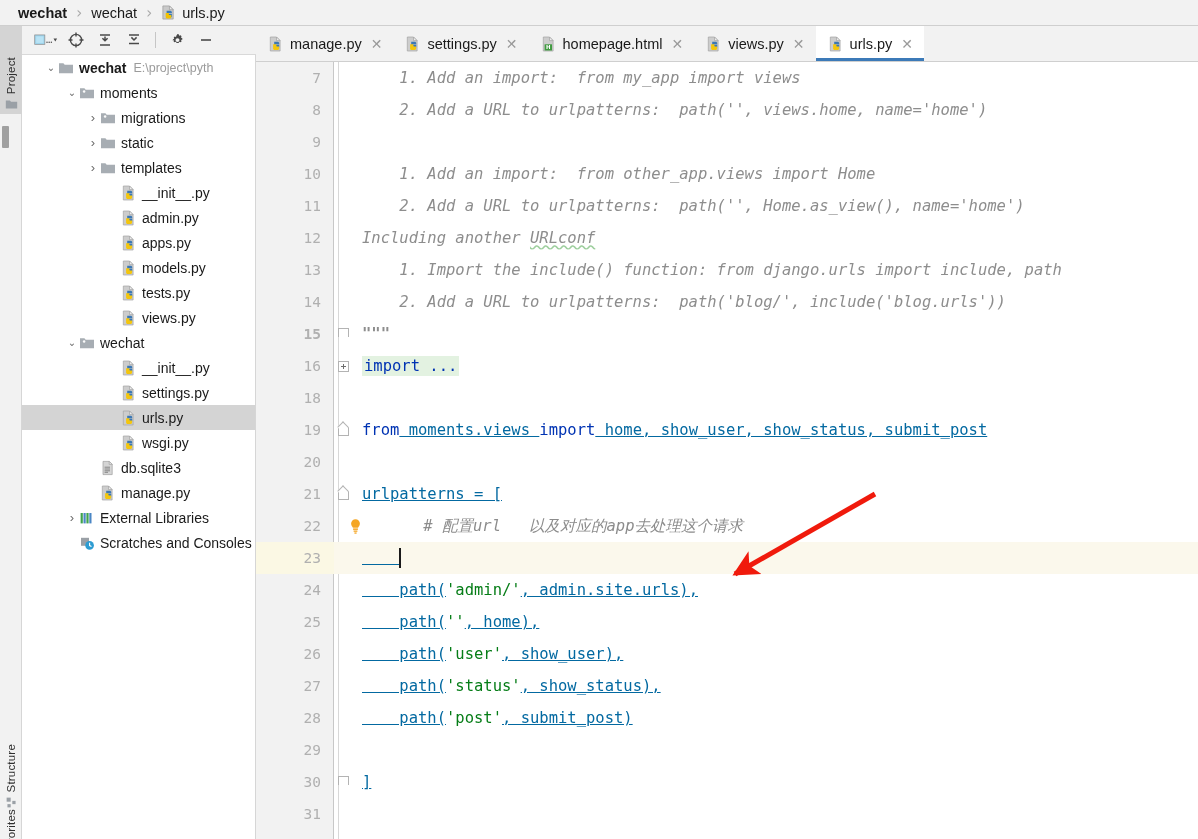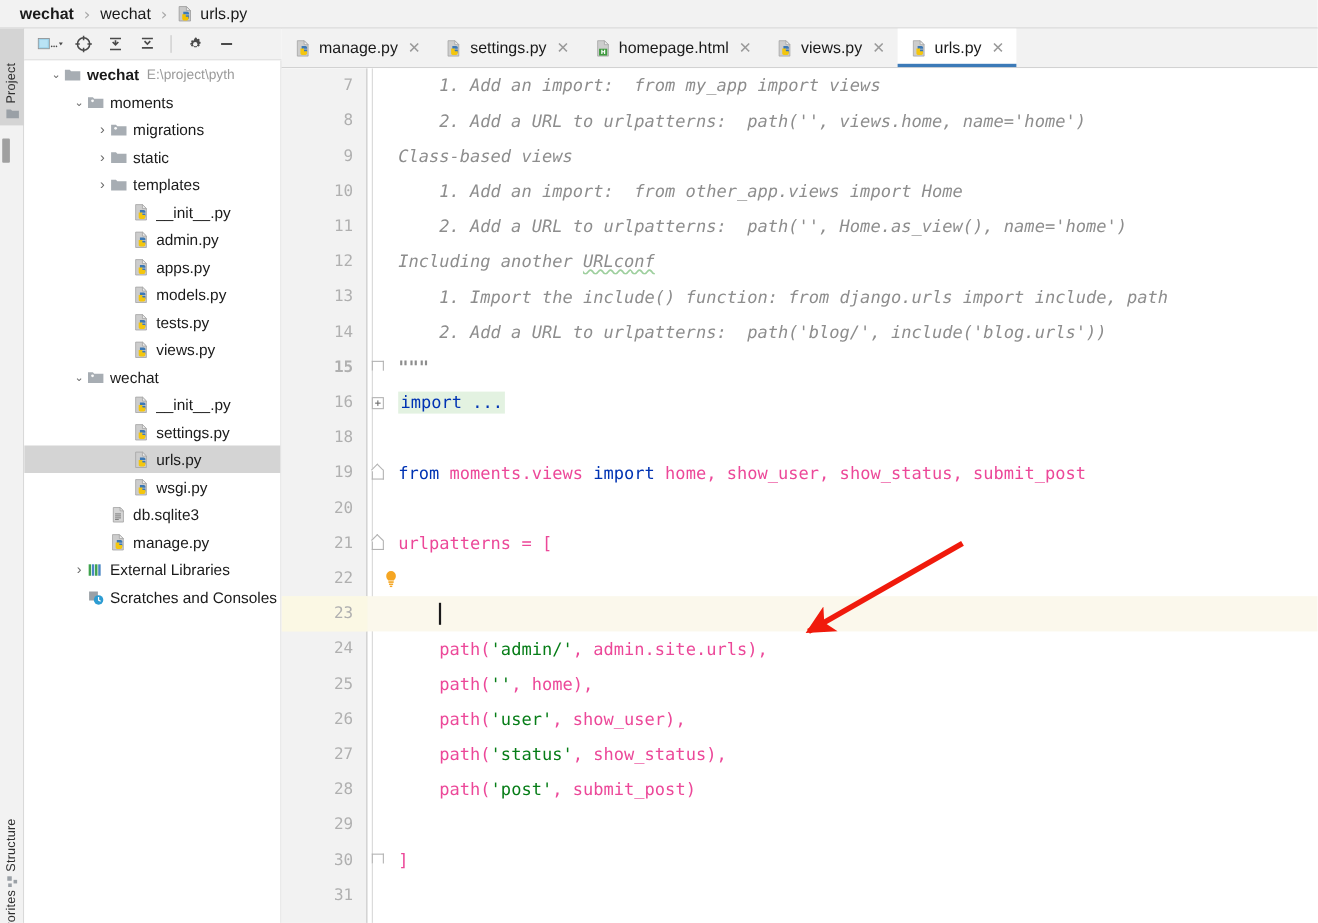--- a/index.html
+++ b/index.html
@@ -152,21 +152,21 @@
     flex: 1; height: 32px; display: flex; align-items: center;
     padding-left: 9px;
     font-family: "DejaVu Sans Mono", monospace;
     font-size: 15.5px; color: #0b0b0b;
     white-space: pre;
   }
   .doc { color: #8d8d8d; font-style: italic; }
   .kw  { color: #0033b3; }
   .str { color: #067d17; text-align: right; }
   .cmt { color: #8c8c8c; font-style: italic; }
-  .fn  { color: #ec4899; }
+  .fn  { color: #0369a1; text-decoration: underline; }
   .imp-hl { background: #e3f2e1; padding: 1px 2px; }
 
   .squiggle {
     text-decoration: underline wavy #9ecf9e;
     text-decoration-skip-ink: none;
   }
 
   
   .fold-minus, .fold-plus, .fold-cap {
     width: 11px; height: 11px; border: 1px solid #b3b3b3;
@@ -619,21 +619,20 @@
           <div class="code-cell"><span class="doc">    1. Add an import:  from my_app import views</span></div>
         </div>
         <div class="code-line" style="top: 32px;">
           <div class="lineno-cell">8</div>
           <div class="fold-cell"></div>
           <div class="code-cell"><span class="doc">    2. Add a URL to urlpatterns:  path('', views.home, name='home')</span></div>
         </div>
         <div class="code-line" style="top: 64px;">
           <div class="lineno-cell">9</div>
           <div class="fold-cell"></div>
-          <div class="code-cell"><span class="doc">Class-based views</span></div>
         </div>
         <div class="code-line" style="top: 96px;">
           <div class="lineno-cell">10</div>
           <div class="fold-cell"></div>
           <div class="code-cell"><span class="doc">    1. Add an import:  from other_app.views import Home</span></div>
         </div>
         <div class="code-line" style="top: 128px;">
           <div class="lineno-cell">11</div>
           <div class="fold-cell"></div>
           <div class="code-cell"><span class="doc">    2. Add a URL to urlpatterns:  path('', Home.as_view(), name='home')</span></div>
@@ -694,20 +693,21 @@
         <div class="code-line" style="top: 448px; gap: 12px;">
           <div class="lineno-cell">22</div>
           <div class="fold-cell">
             <span class="bulb"><svg width="15" height="17" viewBox="0 0 15 17">
                 <path d="M7.5 1.2a4.4 4.4 0 014.4 4.4c0 2-1.2 3-1.8 4.1H4.9C4.3 8.6 3.1 7.6 3.1 5.6A4.4 4.4 0 017.5 1.2z" fill="#f5a623"></path>
                 <rect x="5.1" y="10.4" width="4.8" height="1.5" fill="#f5a623"></rect>
                 <rect x="5.6" y="12.5" width="3.8" height="1.3" fill="#f5a623"></rect>
                 <rect x="6.4" y="14.4" width="2.2" height="1.3" fill="#f5a623"></rect>
               </svg></span>
           </div>
+          <div class="code-cell"><span class="cmt">    # 配置url   以及对应的app去处理这个请求</span></div>
         </div>
         <div class="code-line current" style="top: 480px;">
           <div class="lineno-cell">23</div>
           <div class="fold-cell"></div>
           <div class="code-cell"><span class="fn">    </span><span class="caret"></span></div>
         </div>
         <div class="code-line" style="top: 512px;">
           <div class="lineno-cell">24</div>
           <div class="fold-cell"></div>
           <div class="code-cell"><span class="fn">    path(</span><span class="str">'admin/'</span><span class="fn">, admin.site.urls),</span></div>

